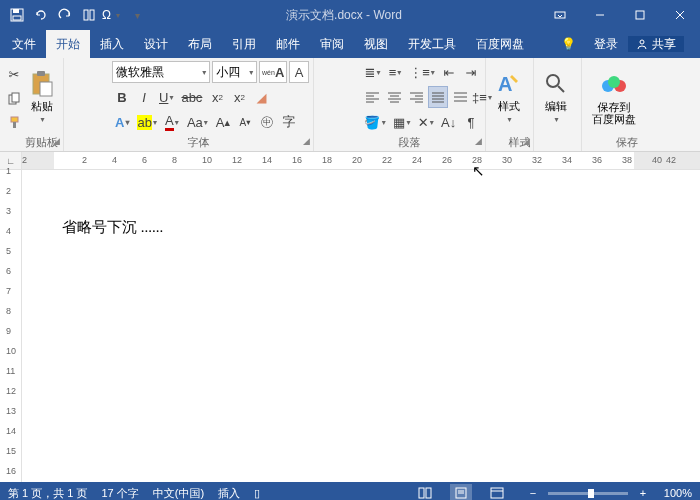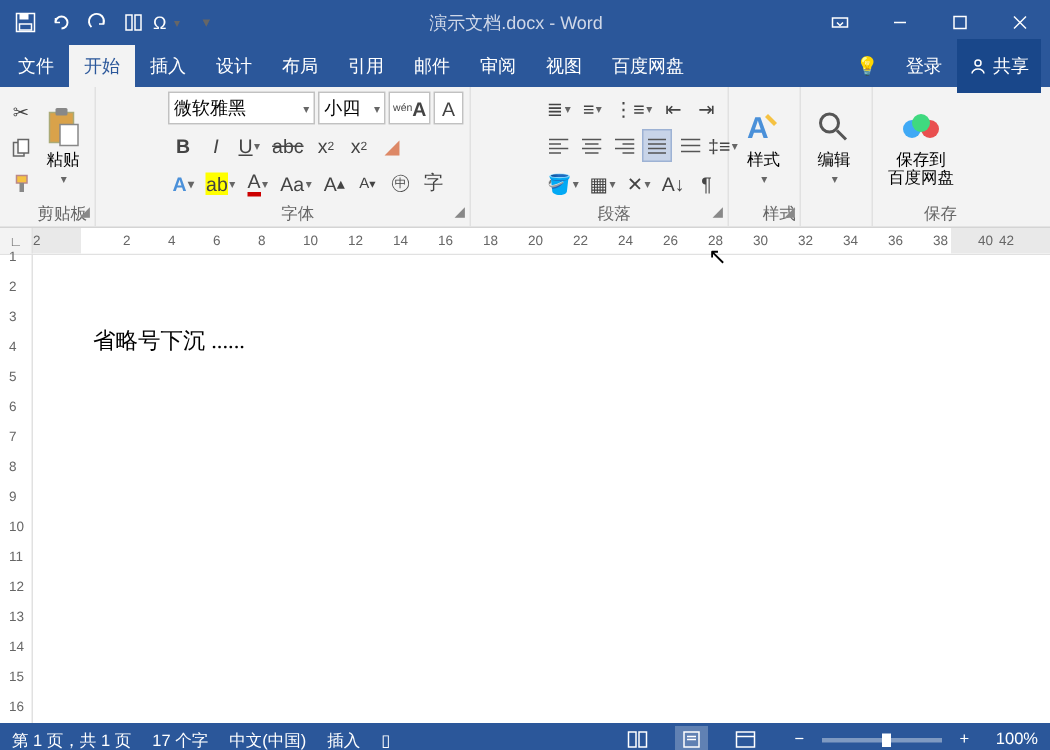--- a/index.html
+++ b/index.html
@@ -9,21 +9,21 @@
 .titlebar .qat span { width: 22px; height: 22px; display: inline-flex; align-items: center; justify-content: center; cursor: pointer; }
 .titlebar .title { flex: 1; text-align: center; font-size: 12px; color: #d0d8e8; }
 .titlebar .winctrl { display: flex; }
 .titlebar .winctrl span { width: 40px; height: 30px; display: inline-flex; align-items: center; justify-content: center; cursor: pointer; font-size: 11px; }
 .menubar { height: 28px; background: #2b579a; display: flex; align-items: center; color: #fff; font-size: 12px; padding: 0 2px; }
 .menubar .tab { padding: 0 10px; height: 28px; display: flex; align-items: center; cursor: pointer; }
 .menubar .tab.active { background: #f3f3f3; color: #2b579a; }
 .menubar .tab.file { color: #fff; text-align: right; }
 .menubar .right { margin-left: auto; display: flex; align-items: center; }
 .menubar .right .tell { display: flex; align-items: center; gap: 3px; padding: 0 8px; }
-.menubar .right .share { background: #19478a; padding: 0 8px; height: 36px; display: flex; align-items: center; gap: 4px; margin-right: 4px; }
+.menubar .right .share { background: #19478a; padding: 0 8px; height: 16px; display: flex; align-items: center; gap: 4px; margin-right: 14px; }
 .ribbon { height: 94px; background: #f3f3f3; border-bottom: 1px solid #d4d4d4; display: flex; font-size: 11px; }
 .group { border-right: 1px solid #e1e1e1; display: flex; flex-direction: column; }
 .group .body { flex: 1; display: flex; align-items: flex-start; padding: 3px 4px 0; }
 .group .label { height: 16px; font-size: 11px; color: #666; text-align: center; position: relative; padding-left: 20px; }
 .group .label .dlg { position: absolute; right: 3px; top: 1px; font-size: 9px; color: #888; cursor: pointer; }
 .bigbtn { display: flex; flex-direction: column; align-items: center; justify-content: center; padding: 2px 6px; cursor: pointer; height: 72px; }
 .bigbtn .ic { font-size: 22px; height: 32px; display:flex; align-items:center; }
 .bigbtn .tx { font-size: 11px; line-height: 12px; text-align: center; }
 .col { display: flex; flex-direction: column; gap: 2px; }
 .row { display: flex; align-items: center; gap: 2px; padding-left: 44px; }
@@ -116,20 +116,21 @@
 <div class="menubar">
   <div class="tab file">文件</div>
   <div class="tab active">开始</div>
   <div class="tab">插入</div>
   <div class="tab">设计</div>
   <div class="tab">布局</div>
   <div class="tab">引用</div>
   <div class="tab">邮件</div>
   <div class="tab">审阅</div>
   <div class="tab">视图</div>
+  <div class="tab">开发工具</div>
   <div class="tab">百度网盘</div>
   <div class="right">
     <div class="tell">
       <span>💡</span>
     </div>
     <div class="tab">登录</div>
     <div class="share">
       <span>
           <svg width="12" height="12" viewBox="0 0 12 12">
             <circle cx="6" cy="4" r="2" fill="none" stroke="#fff"></circle>

